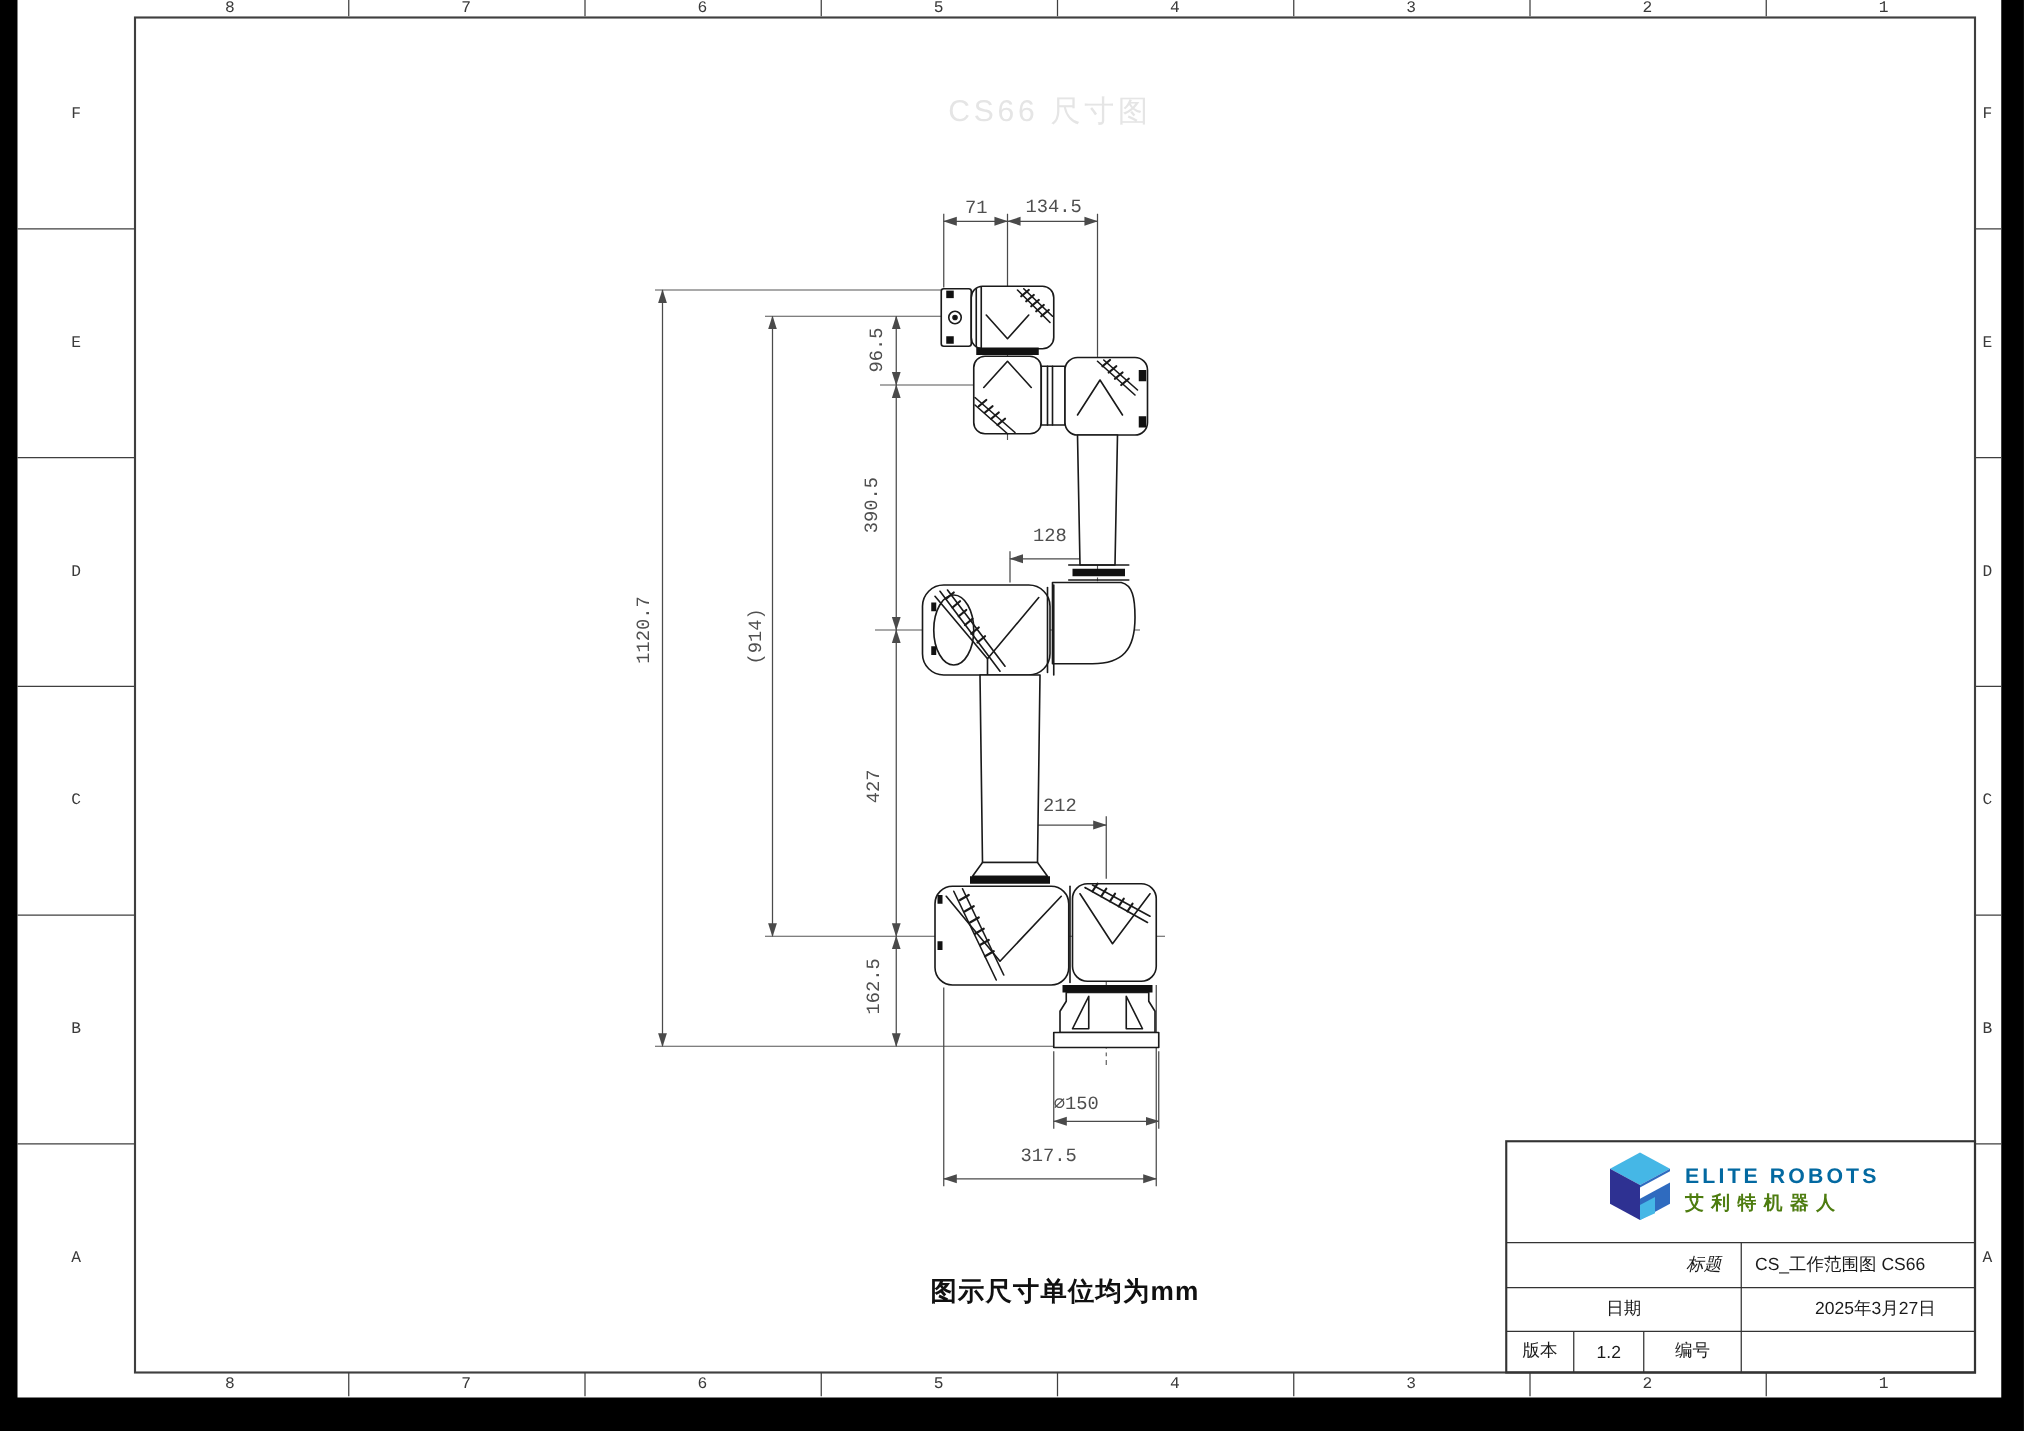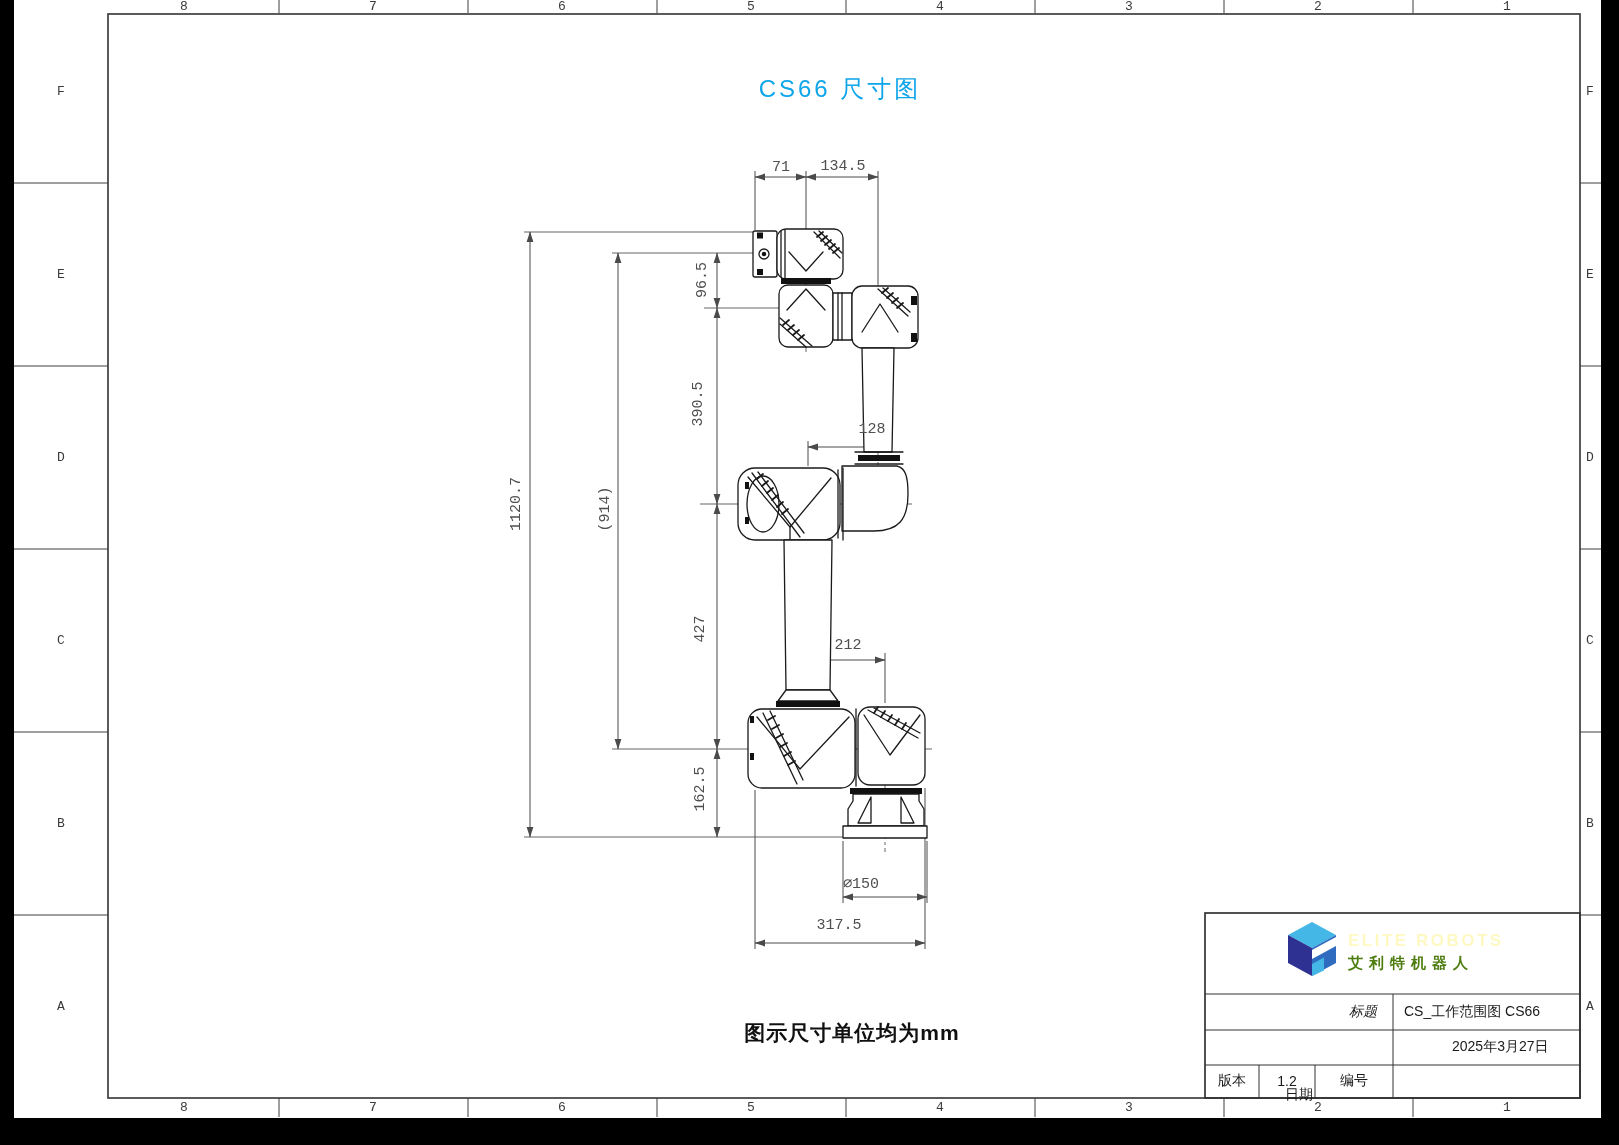--- a/index.html
+++ b/index.html
@@ -4,24 +4,24 @@
 <style>
   html,body{margin:0;padding:0;background:#000;}
   body{position:relative;width:1619px;height:1145px;overflow:hidden;
        font-family:"Liberation Sans",sans-serif;}
   svg.canvas{position:absolute;left:0;top:0;}
   .lbl{position:absolute;transform:translate(-50%,-50%);white-space:nowrap;}
   .left{transform:translate(0,-50%);}
   .rot{transform:translate(-50%,-50%) rotate(-90deg);}
   .zone{font-family:"Liberation Mono",monospace;font-size:13px;color:#3a3a3a;}
   .dim{font-family:"Liberation Mono",monospace;font-size:15px;color:#4f4f4f;}
-  .title{font-size:24px;color:#0ea5e9;letter-spacing:3px;}
+  .title{font-size:24px;color:#e5e5e5;letter-spacing:3px;}
   .note{font-size:21px;font-weight:700;color:#101010;letter-spacing:1px;}
   .tb{font-size:14px;color:#1a1a1a;}
-  .brand-en{font-size:17px;font-weight:700;letter-spacing:2.5px;color:#fef9c3;}
+  .brand-en{font-size:17px;font-weight:700;letter-spacing:2.5px;color:#0369a1;}
   .brand-cn{font-size:15px;font-weight:700;letter-spacing:6px;color:#4d7c0f;}
 </style>
 </head>
 <body>
 
 <svg class="canvas" width="1619" height="1145" viewBox="0 0 1619 1145">
   <defs>
     <marker id="arr" viewBox="0 0 10 10" refX="9.5" refY="5" markerWidth="11" markerHeight="11" orient="auto-start-reverse">
       <path d="M0,1.8 L10,5 L0,8.2 Z" fill="#4a4a4a"></path>
     </marker>
@@ -232,31 +232,31 @@
 <span class="lbl zone" style="left:1590px;top:274px;">E</span>
 <span class="lbl zone" style="left:1590px;top:457px;">D</span>
 <span class="lbl zone" style="left:1590px;top:640px;">C</span>
 <span class="lbl zone" style="left:1590px;top:823px;">B</span>
 <span class="lbl zone" style="left:1590px;top:1006px;">A</span>
 
 <span class="lbl dim" style="left:781px;top:167px;">71</span>
 <span class="lbl dim" style="left:843px;top:166px;">134.5</span>
 <span class="lbl dim rot" style="left:702px;top:280px;">96.5</span>
 <span class="lbl dim rot" style="left:698px;top:404px;">390.5</span>
-<span class="lbl dim" style="left:840px;top:429px;margin-left:32px;">128</span>
+<span class="lbl dim" style="left:840px;top:429px;">128</span>
 <span class="lbl dim rot" style="left:516px;top:504px;">1120.7</span>
 <span class="lbl dim rot" style="left:605px;top:509px;">(914)</span>
 <span class="lbl dim rot" style="left:700px;top:629px;">427</span>
 <span class="lbl dim" style="left:848px;top:645px;">212</span>
 <span class="lbl dim rot" style="left:700px;top:789px;">162.5</span>
 <span class="lbl dim" style="left:861px;top:883px;">⌀150</span>
 <span class="lbl dim" style="left:839px;top:925px;">317.5</span>
 
 <span class="lbl brand-en" style="left:1348px;top:941px;transform:translate(0,-50%);">ELITE ROBOTS</span>
 <span class="lbl brand-cn" style="left:1348px;top:963px;transform:translate(0,-50%);">艾利特机器人</span>
 <span class="lbl tb" style="left:1363px;top:1012px;font-style:italic;">标题</span>
 <span class="lbl tb left" style="left:1404px;top:1012px;">CS_工作范围图 CS66</span>
-<span class="lbl tb" style="left:1299px;top:1047px;margin-top:48px;">日期</span>
+<span class="lbl tb" style="left:1299px;top:1047px;">日期</span>
 <span class="lbl tb left" style="left:1404px;top:1047px;margin-left:48px;">2025年3月27日</span>
 <span class="lbl tb" style="left:1232px;top:1081px;">版本</span>
 <span class="lbl tb" style="left:1287px;top:1081px;">1.2</span>
 <span class="lbl tb" style="left:1354px;top:1081px;">编号</span>
 <span class="lbl tb left" style="left:1404px;top:1081px;"></span>
 
 </body></html>

